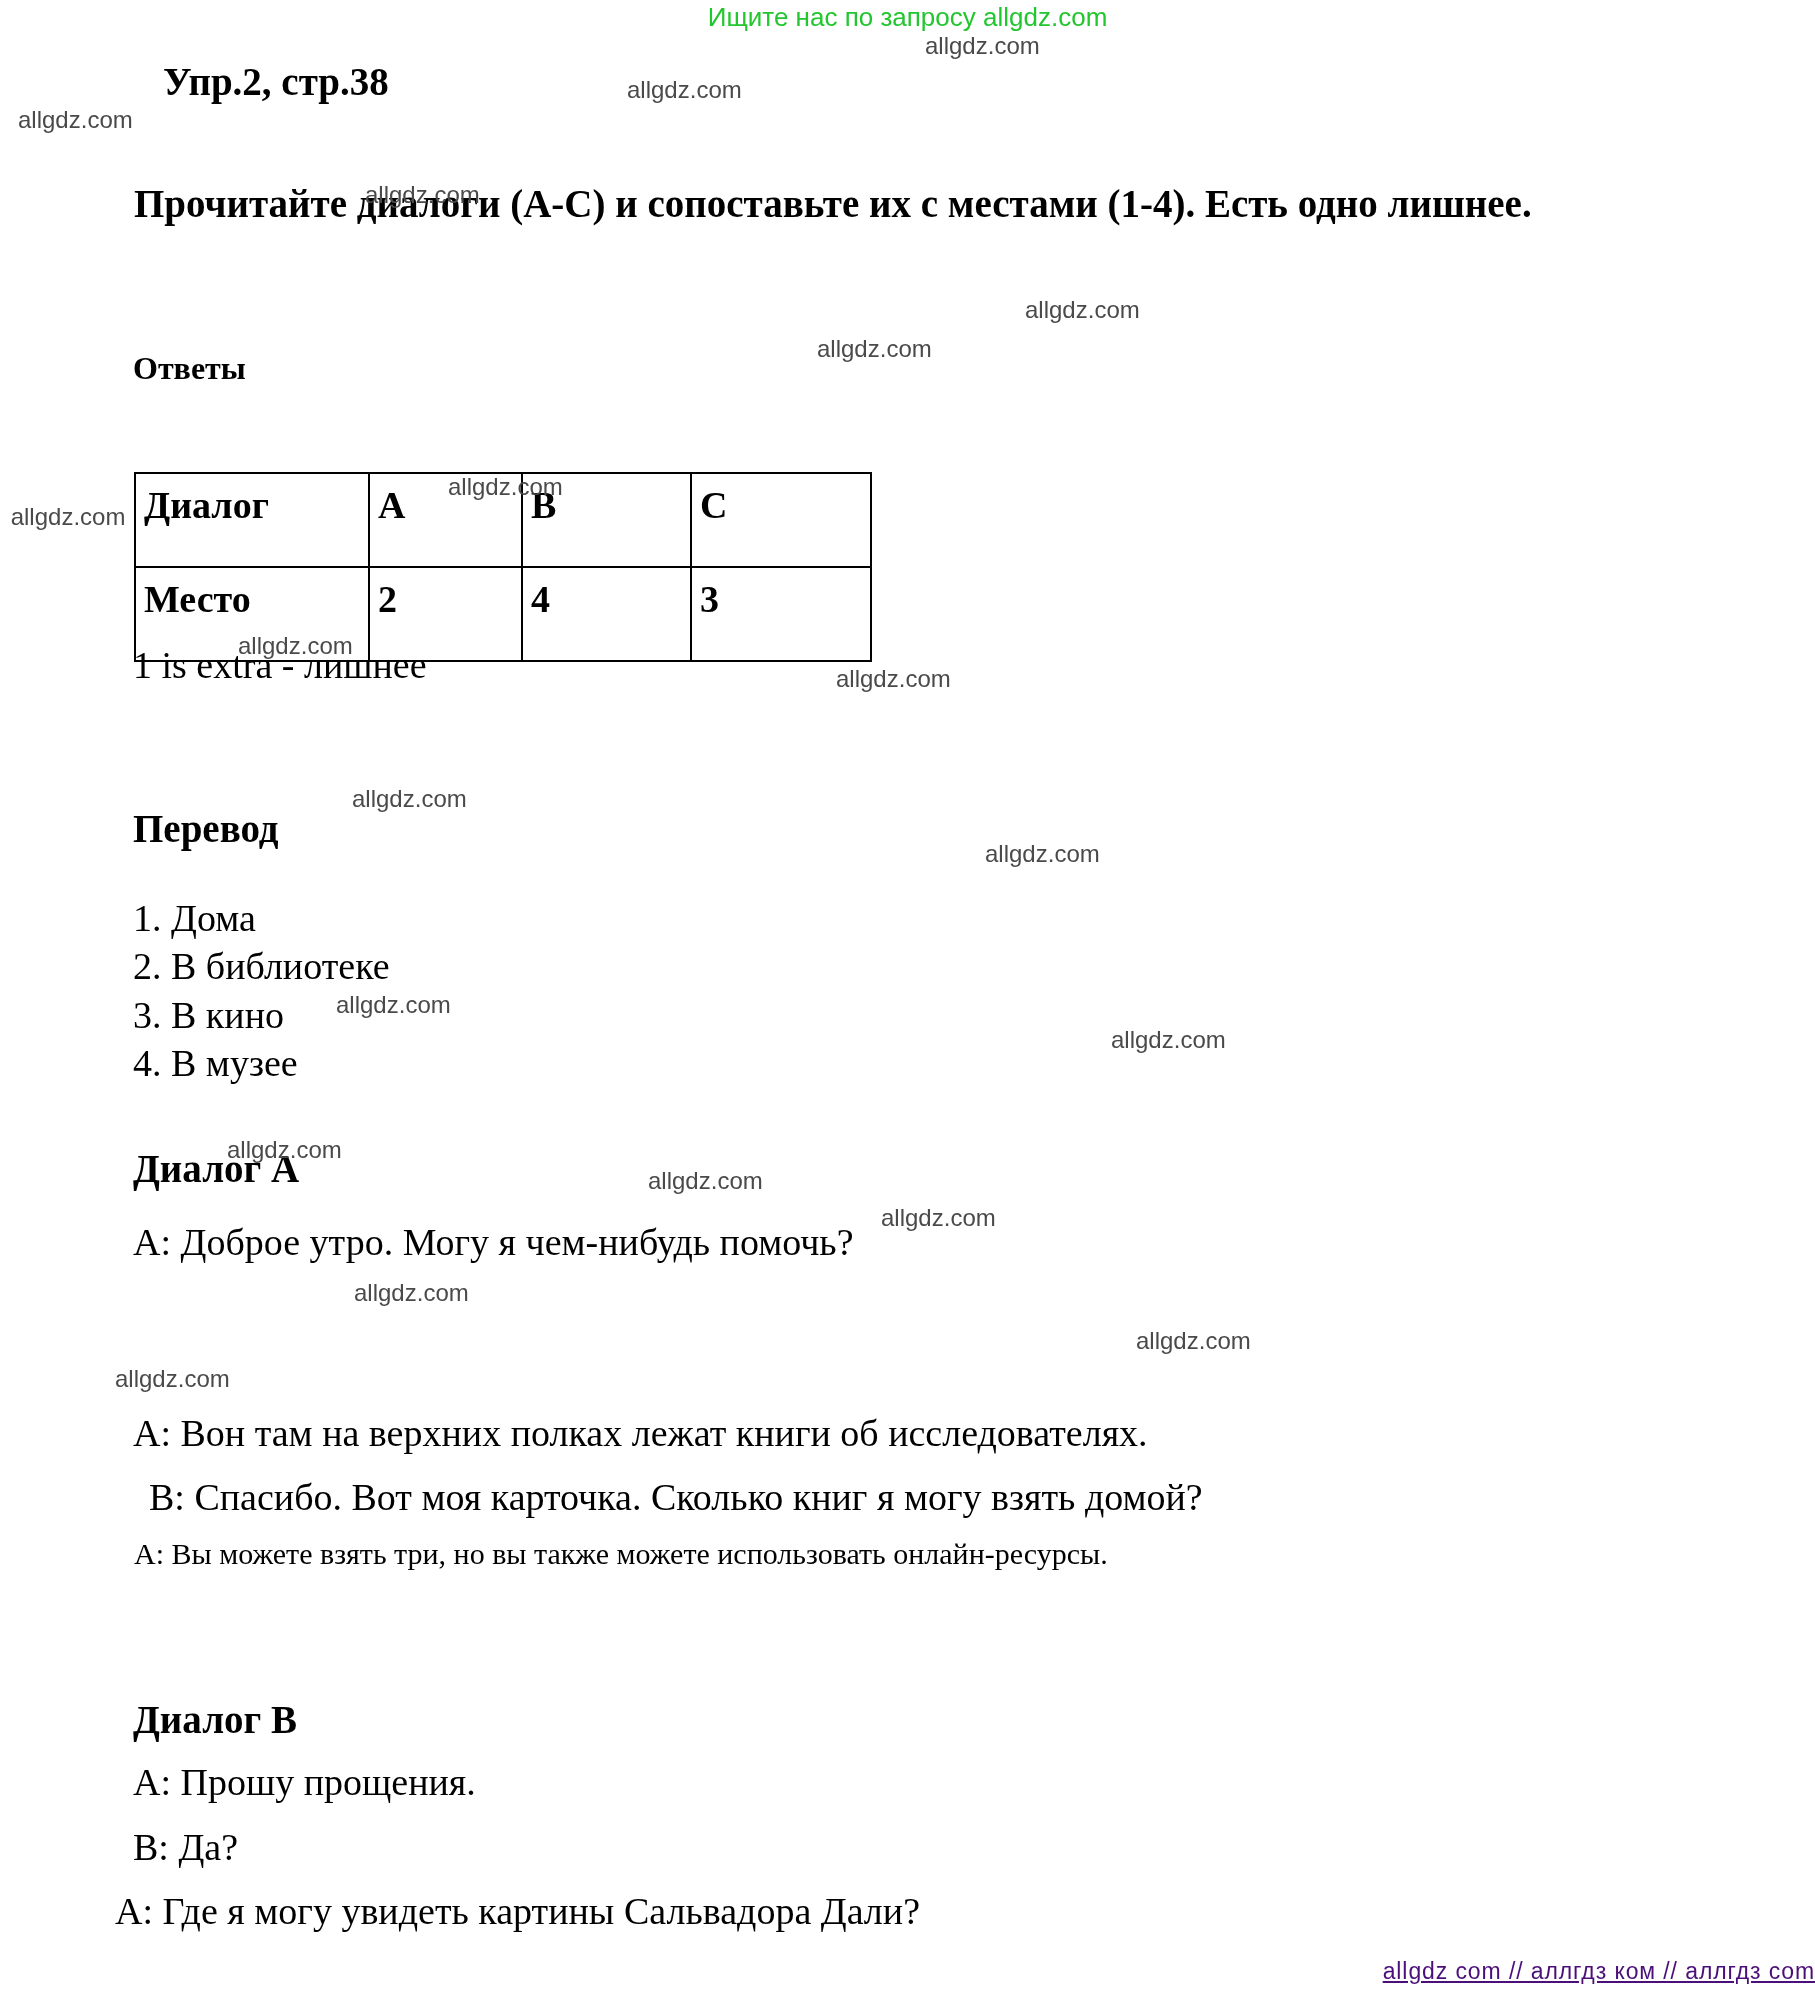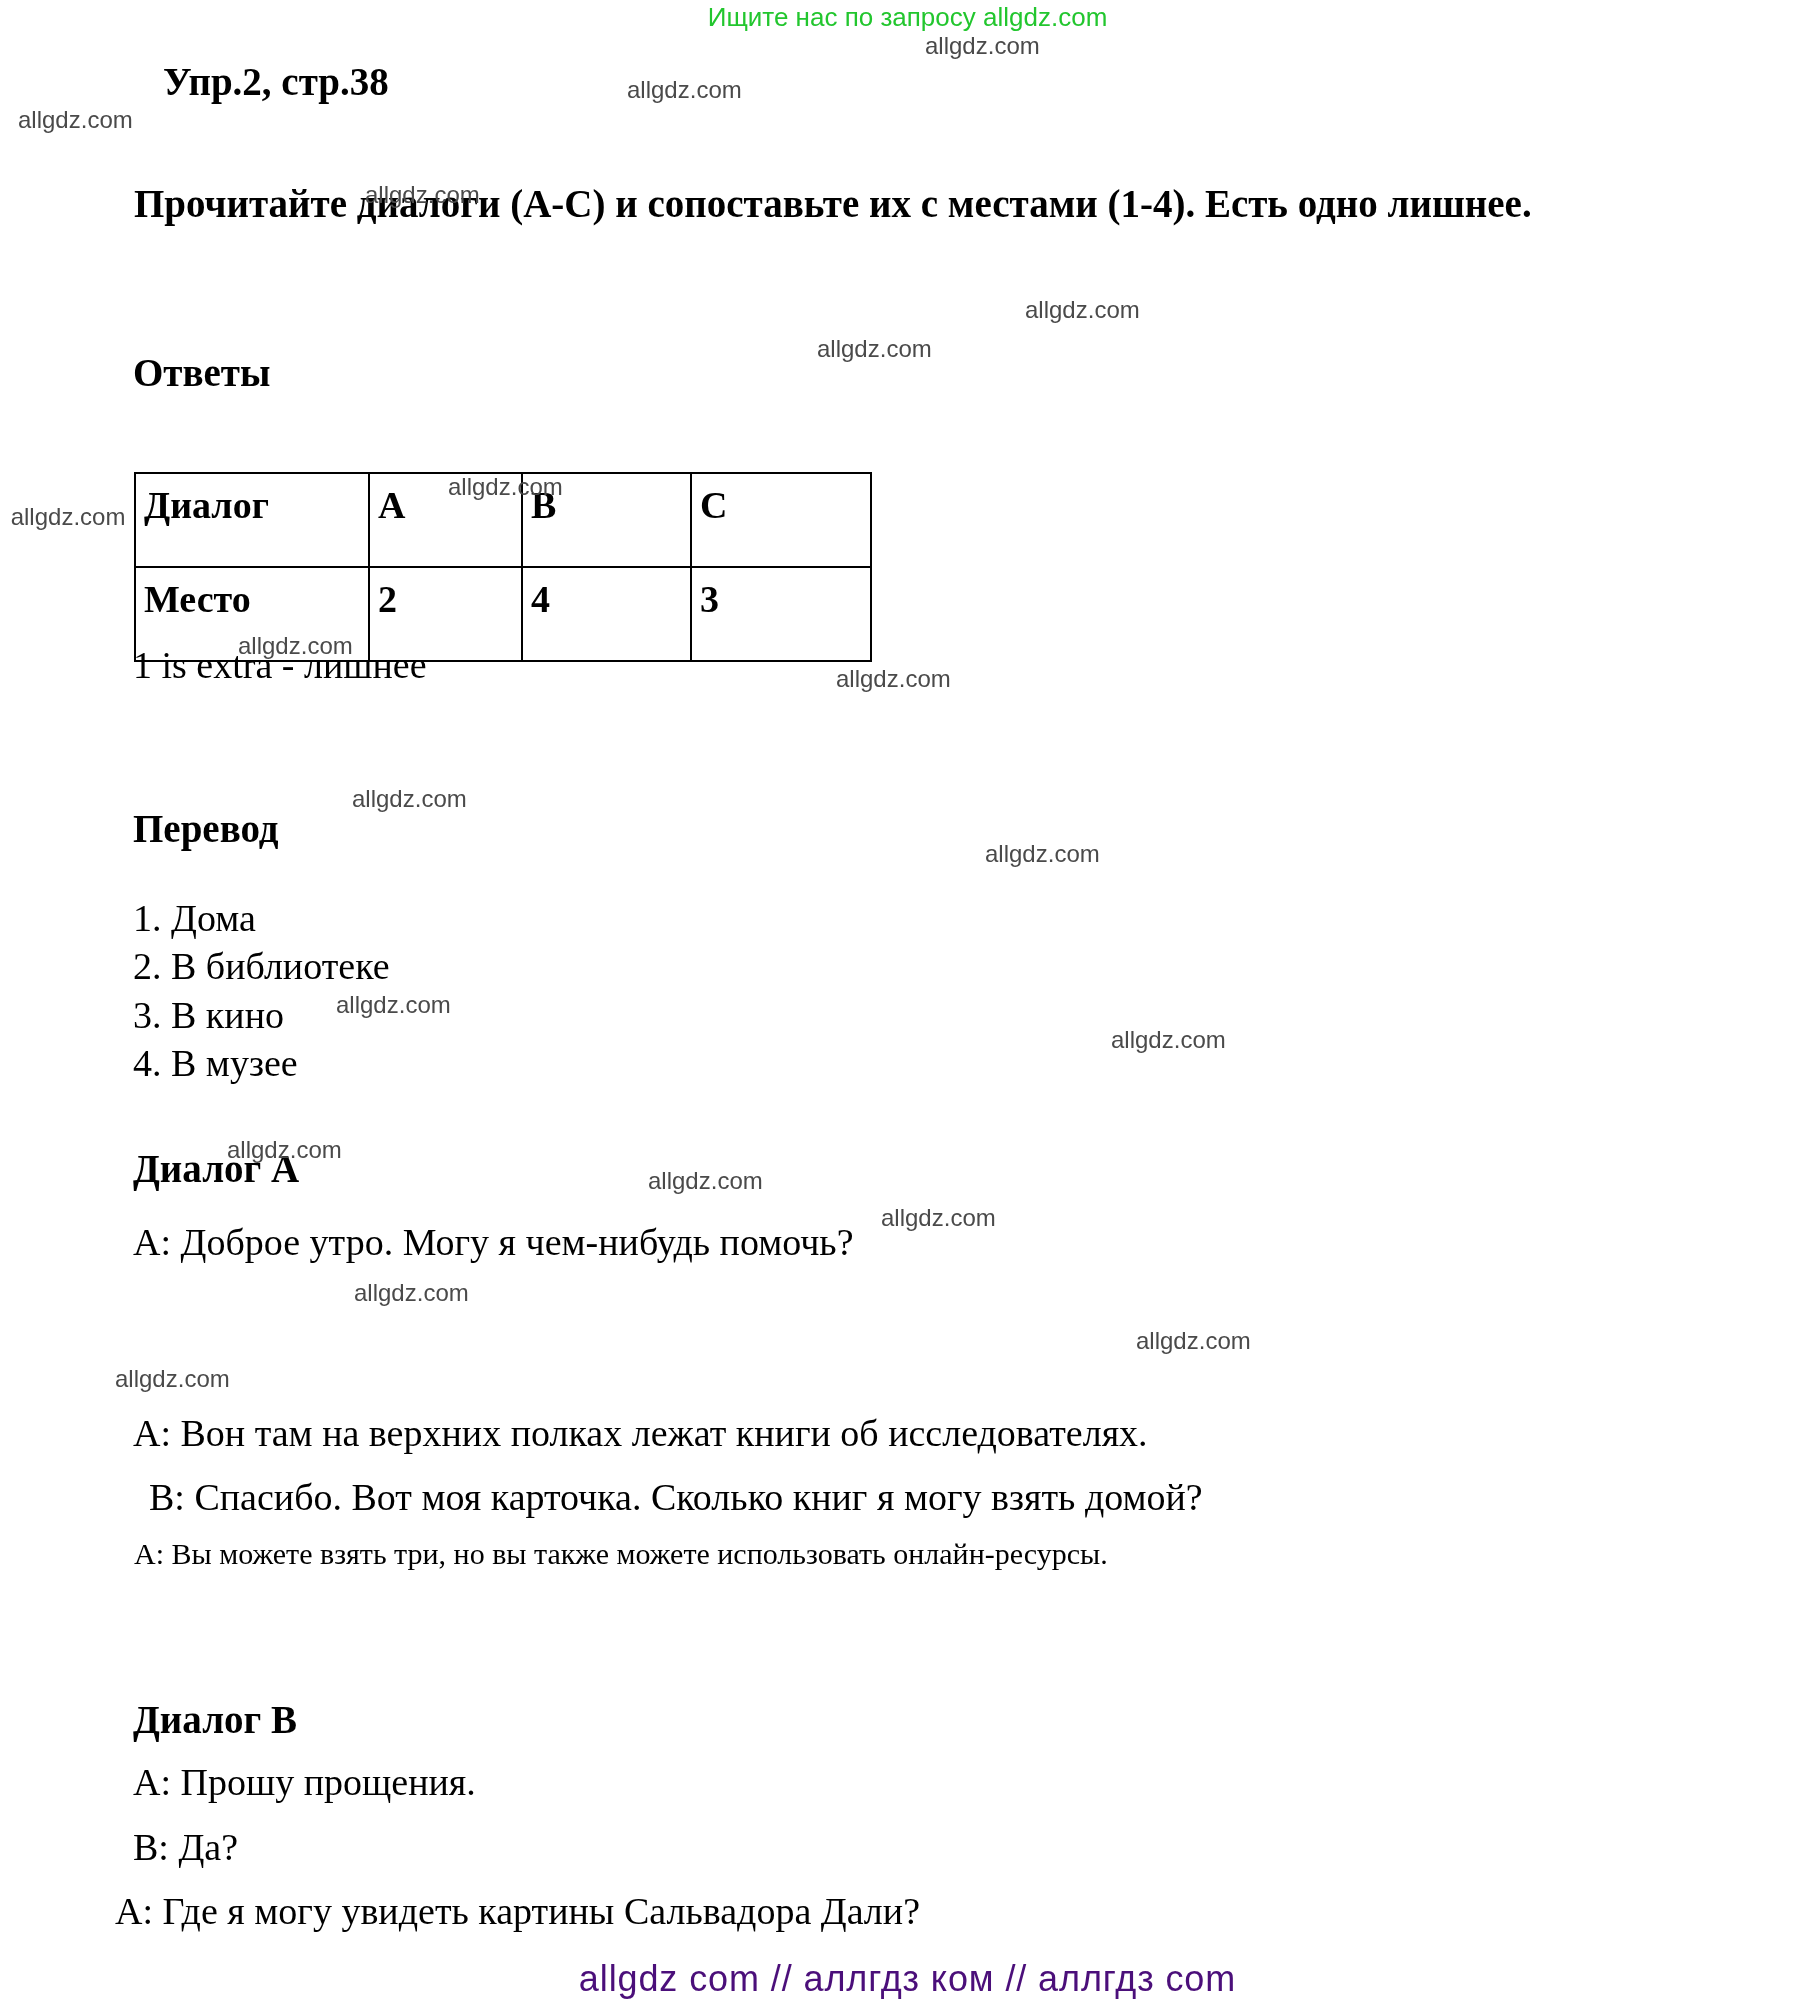--- a/index.html
+++ b/index.html
@@ -37,26 +37,27 @@
     font-size: 26px;
     color: #22c62e;
     z-index: 6;
   }
 
   .footer-banner {
     position: absolute;
     left: 0;
     top: 1958px;
     width: 1815px;
-    text-align: center;
+    text-align: right;
     font-family: "Liberation Sans", "DejaVu Sans", sans-serif;
-    font-size: 36px;
+    font-size: 23px;
     color: #4b0f7a;
     z-index: 6;
     letter-spacing: 0.9px;
+    text-decoration: underline;
   }
 
   
   .page {
     position: absolute;
     left: 0;
     top: 0;
     width: 1815px;
     height: 2006px;
     z-index: 1;
@@ -80,21 +81,21 @@
     font-weight: bold;
     text-align: justify;
     text-indent: 116px;
     line-height: 1.28;
   }
 
   .h-answers {
     position: absolute;
     left: 133px;
     top: 350px;
-    font-size: 39px;
+    font-size: 32px;
     font-weight: bold;
   }
 
   
   .ans-table {
     position: absolute;
     left: 134px;
     top: 472px;
     border-collapse: collapse;
     table-layout: fixed;

